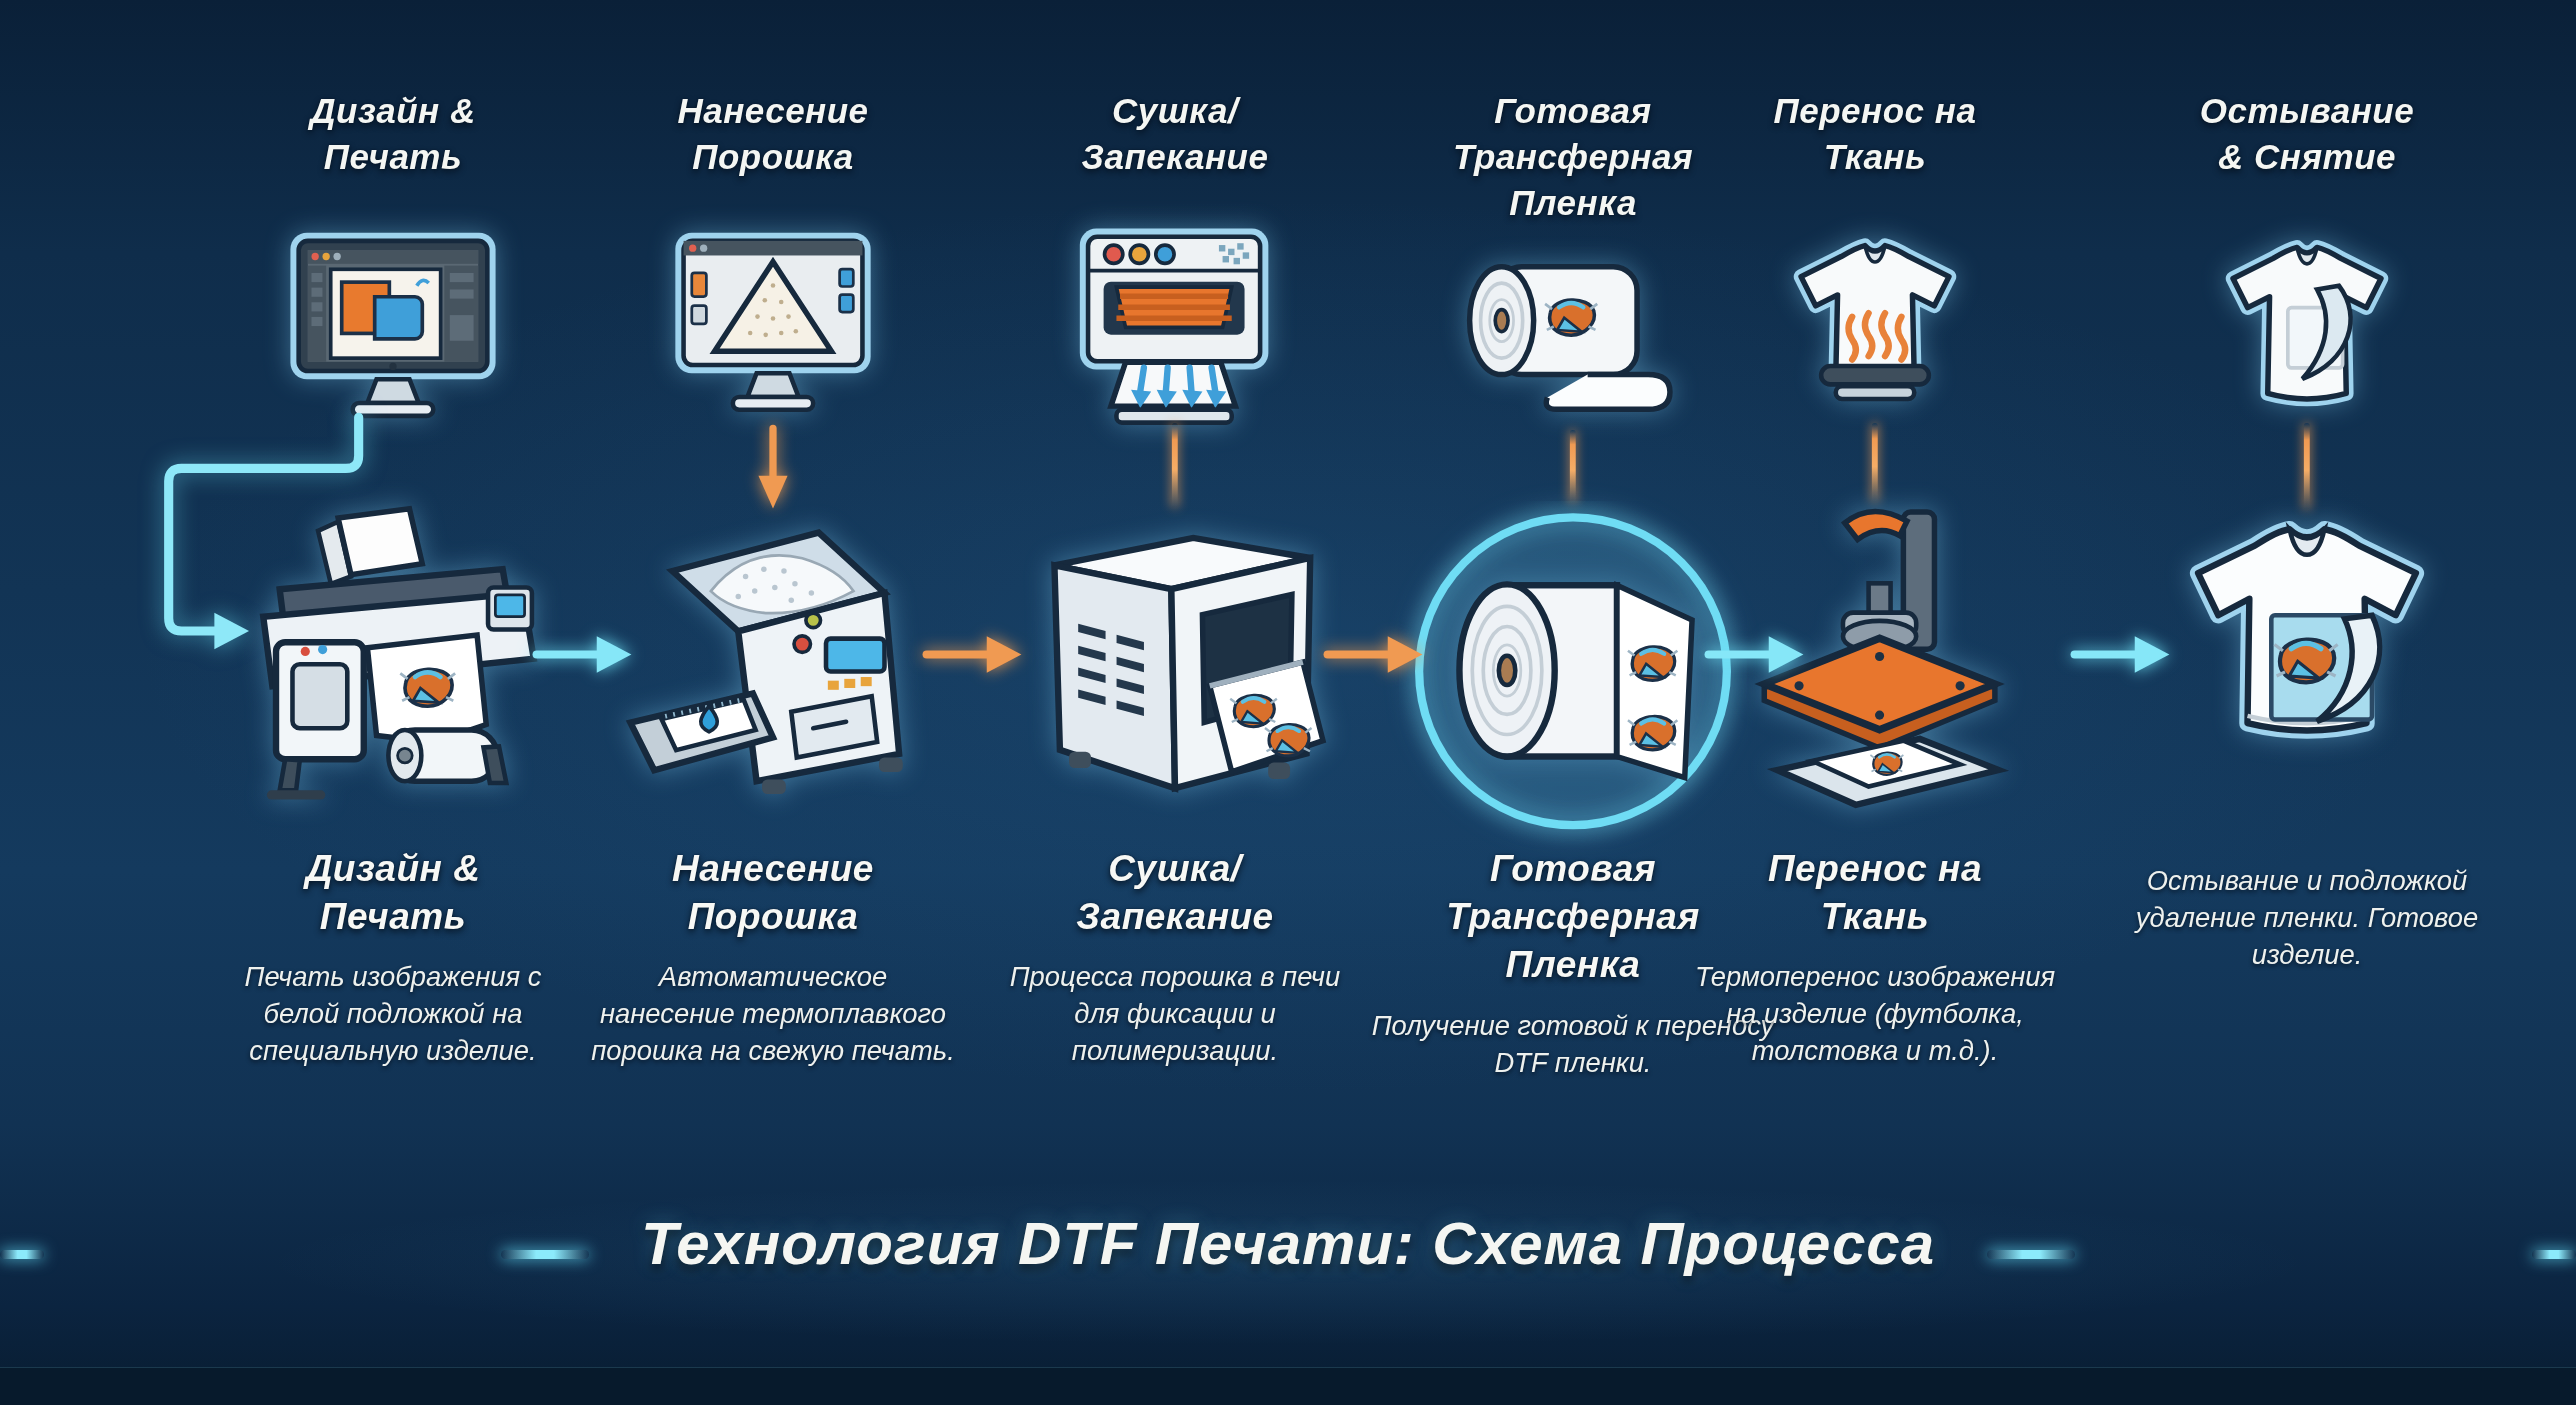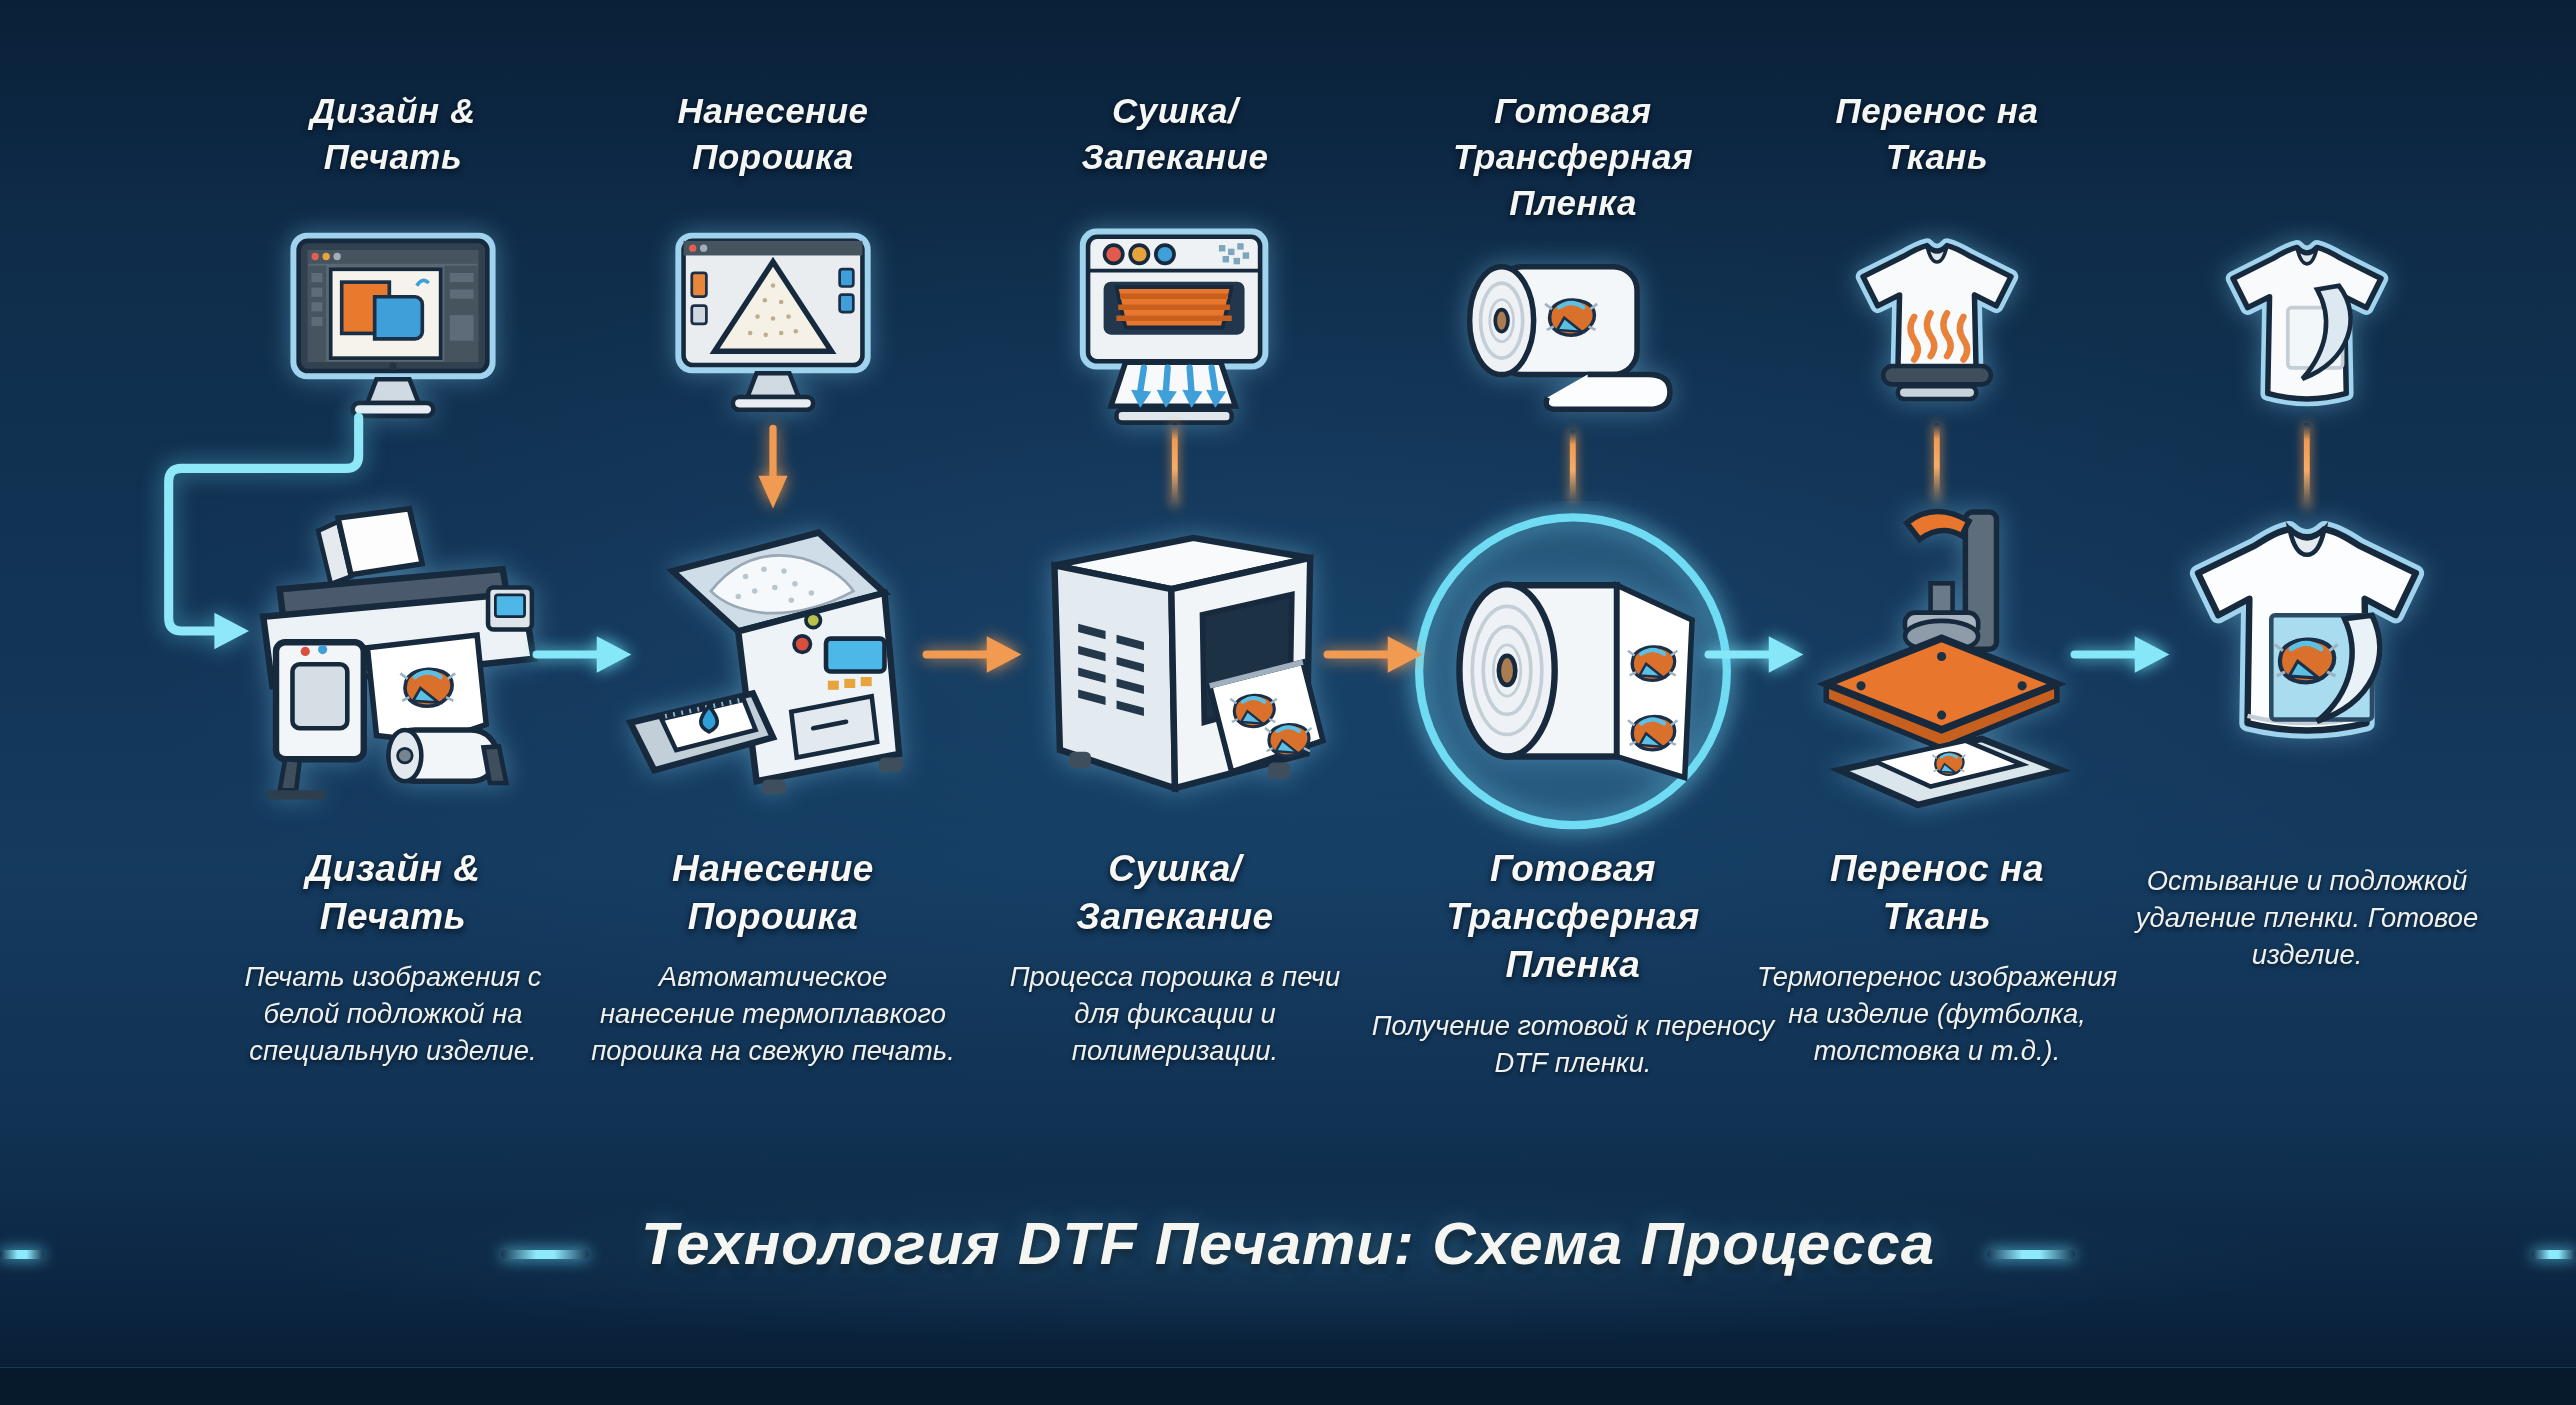--- a/index.html
+++ b/index.html
@@ -305,21 +305,21 @@
       </svg>
     </div>
     <div class="textblock wide">
       <div class="heading">Готовая
 Трансферная
 Пленка</div>
       <div class="desc">Получение готовой к переносу DTF пленки.</div>
     </div>
   </div>
 
-  <div class="col" style="left:1745px">
+  <div class="col" style="left:1683px">
     <div class="toplabel">Перенос на
 Ткань</div>
     <div class="topicon icon-glow">
       <svg width="210" height="192" viewBox="0 0 230 210">
         <path d="M78,30 Q95,20 104,18 Q115,30 126,18 Q135,20 152,30 L196,52 L180,84 L156,72 L158,162 Q115,174 72,162 L74,72 L50,84 L34,52 Z" fill="none" stroke="#9fd3ee" stroke-width="16" stroke-linejoin="round"></path>
         <path d="M78,30 Q95,20 104,18 Q115,30 126,18 Q135,20 152,30 L196,52 L180,84 L156,72 L158,162 Q115,174 72,162 L74,72 L50,84 L34,52 Z" fill="#f8fafb" stroke="#16293d" stroke-width="6" stroke-linejoin="round"></path>
         <path d="M104,18 Q115,32 126,18 Q122,36 115,36 Q108,36 104,18 Z" fill="#dfe7ec" stroke="#16293d" stroke-width="4"></path>
         <g stroke="#e8823a" stroke-width="7" fill="none" stroke-linecap="round">
           <path d="M90,96 q-8,13 0,25 q8,11 0,22"></path>
           <path d="M108,92 q-8,13 0,25 q8,11 0,22"></path>
@@ -352,20 +352,22 @@
       </svg>
     </div>
     <div class="textblock">
       <div class="heading">Перенос на
 Ткань</div>
       <div class="desc">Термоперенос изображения на изделие (футболка, толстовка и т.д.).</div>
     </div>
   </div>
 
   <div class="col" style="left:2115px">
+    <div class="toplabel">Остывание
+&amp; Снятие</div>
     <div class="topicon icon-glow">
       <svg width="210" height="192" viewBox="0 0 230 210">
         <path d="M78,32 Q95,22 104,20 Q115,32 126,20 Q135,22 152,32 L196,54 L180,86 L156,74 L158,180 Q115,192 72,180 L74,74 L50,86 L34,54 Z" fill="none" stroke="#9fd3ee" stroke-width="16" stroke-linejoin="round"></path>
         <path d="M78,32 Q95,22 104,20 Q115,32 126,20 Q135,22 152,32 L196,54 L180,86 L156,74 L158,180 Q115,192 72,180 L74,74 L50,86 L34,54 Z" fill="#f8fafb" stroke="#16293d" stroke-width="6" stroke-linejoin="round"></path>
         <path d="M104,20 Q115,34 126,20 Q122,38 115,38 Q108,38 104,20 Z" fill="#dfe7ec" stroke="#16293d" stroke-width="4"></path>
         <rect x="94" y="86" width="60" height="66" rx="4" fill="#f2f7fa" stroke="#c4ced6" stroke-width="4"></rect>
         <path d="M150,62 C176,96 162,144 110,164 C140,130 142,94 126,66 Z" fill="#dce9f1" stroke="#16293d" stroke-width="5"></path>
       </svg>
     </div>
     <div class="vwrap">

